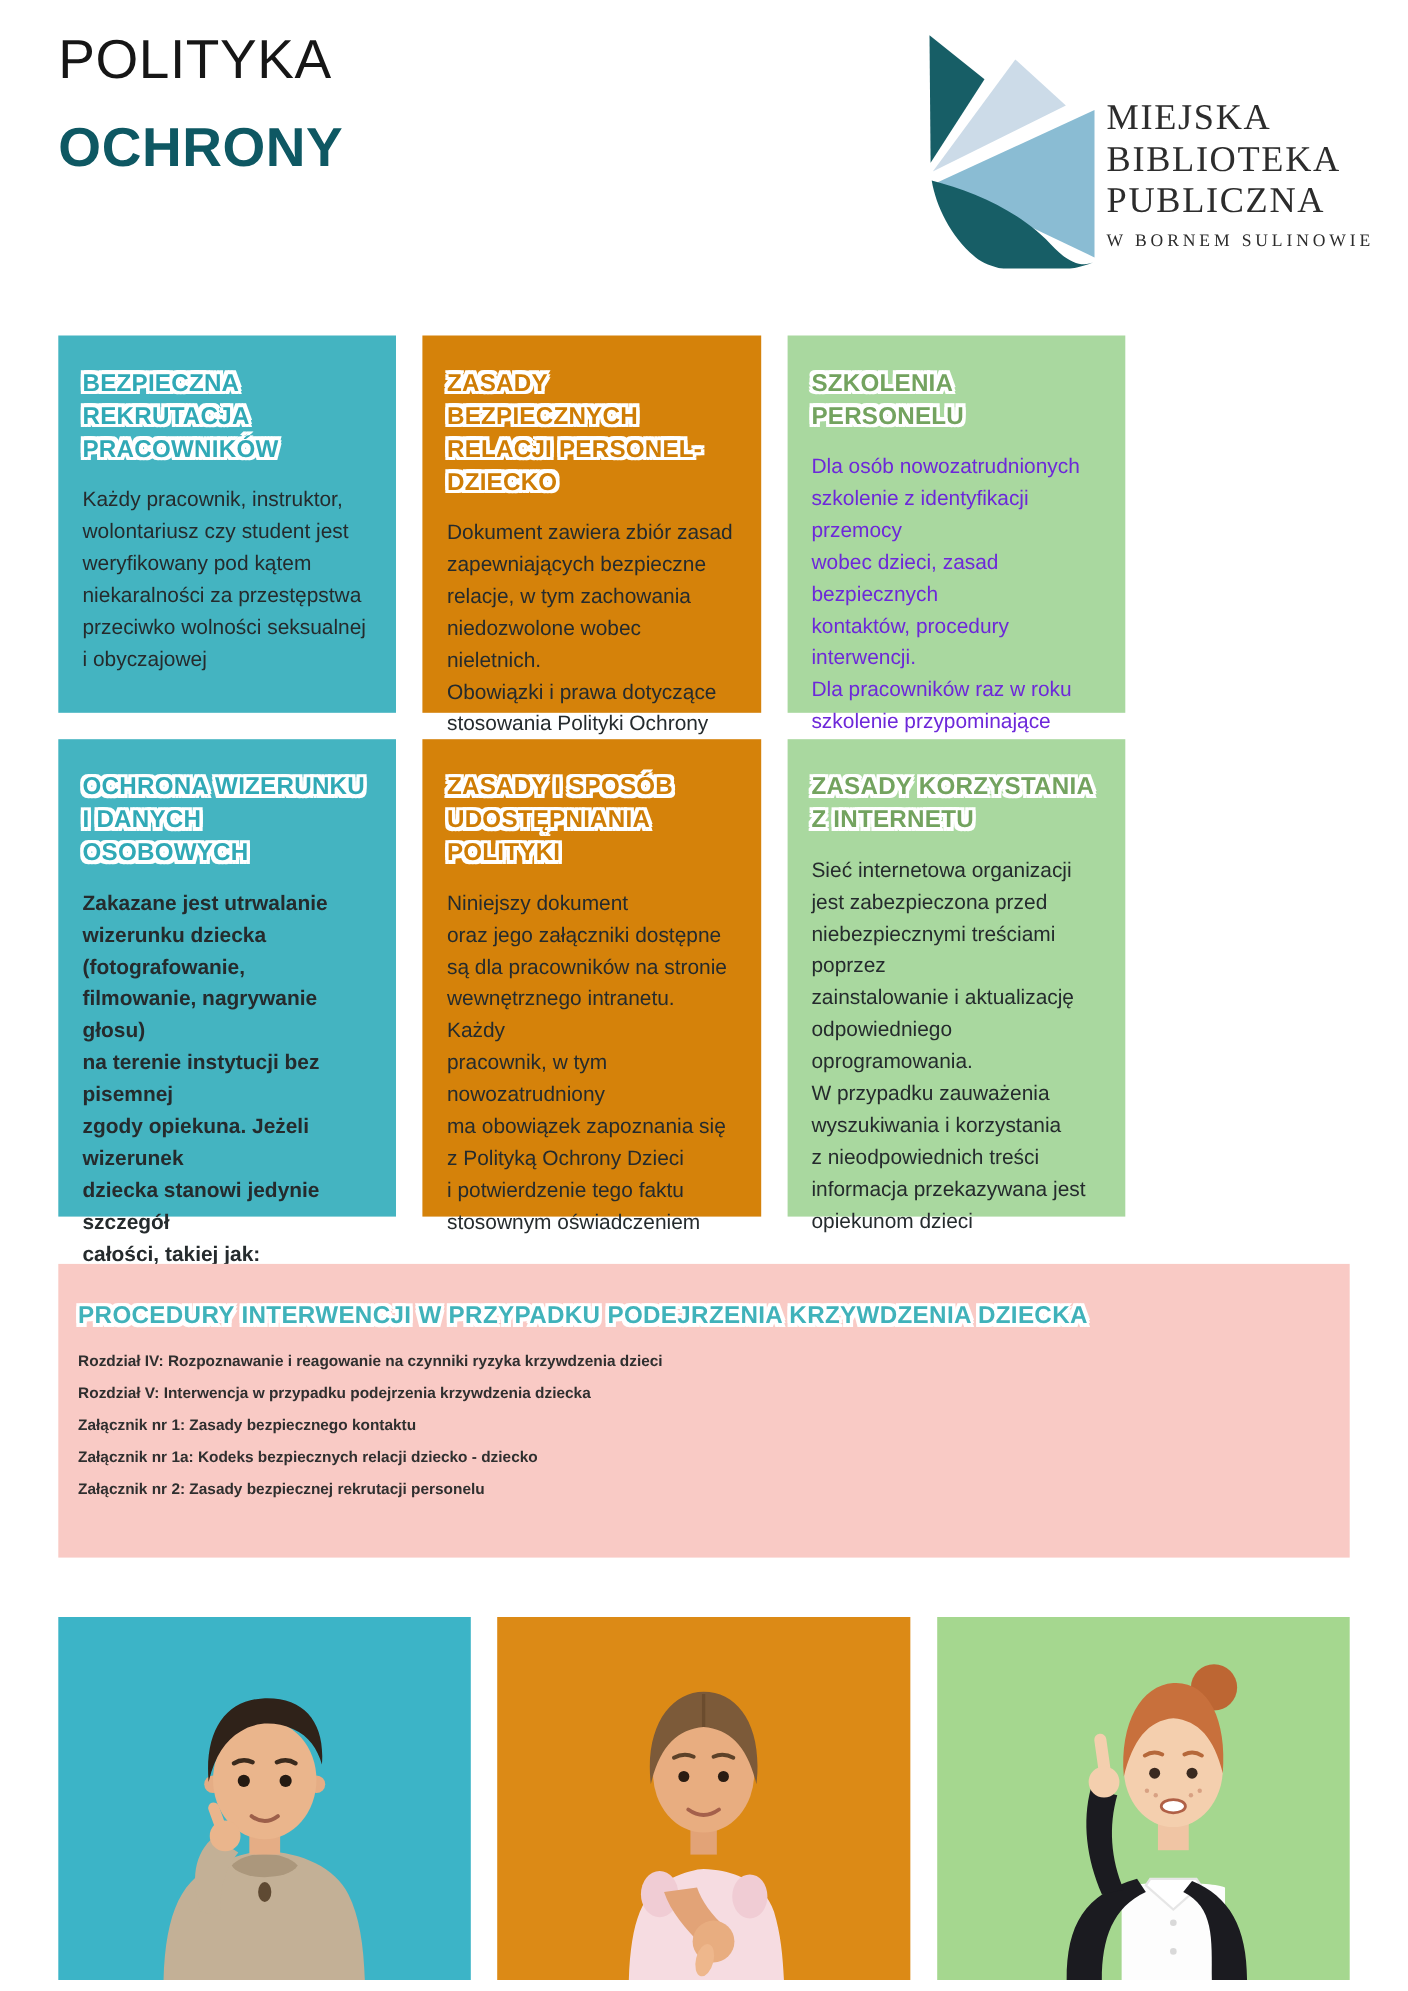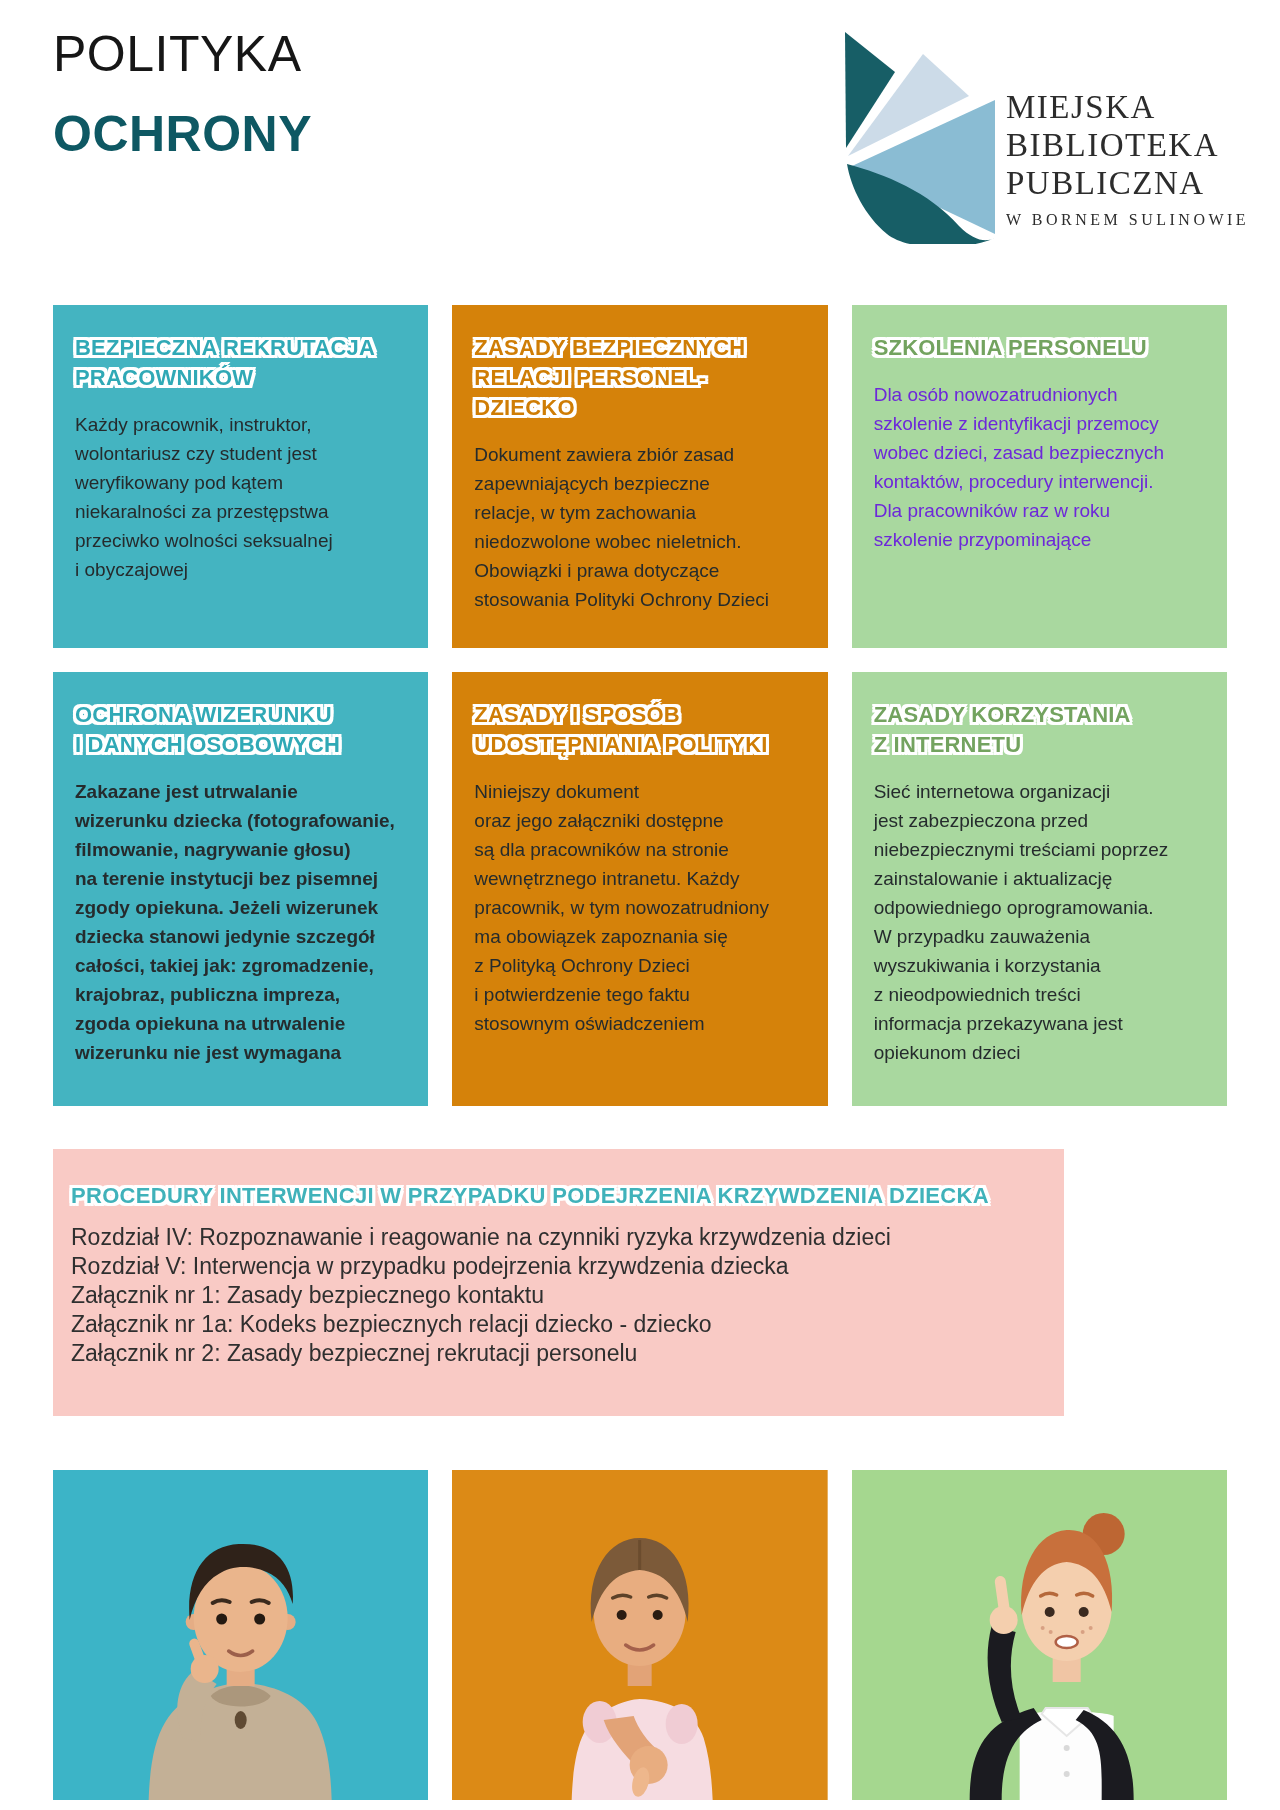--- a/index.html
+++ b/index.html
@@ -10,37 +10,37 @@
   
   .page-title{position:absolute;left:53px;top:14px;line-height:80px;}
   .title-line{display:block;font-size:50px;letter-spacing:.5px;color:#161616;font-weight:400;}
   .title-line.accent{font-weight:800;}
   
   .logo{position:absolute;left:843px;top:26px;display:flex;gap:5px;}
   .logo-text{margin-top:62px;font-family:"Liberation Serif",serif;color:#2c2c2c;}
   .logo-text .org-line{display:block;font-size:33px;line-height:38px;letter-spacing:1.5px;}
   .logo-text .org-subline{display:block;margin-top:9px;font-size:16px;letter-spacing:3.5px;white-space:nowrap;}
   
-  .cards{position:absolute;left:53px;top:305px;width:1174px;display:grid;
+  .cards{position:absolute;left:53px;top:305px;width:970px;display:grid;
     grid-template-columns:repeat(3,1fr);grid-template-rows:343px 434px;column-gap:24px;row-gap:24px;}
   .card{padding:28px 22px 0 22px;box-sizing:border-box;}
   .card-title{font-size:22px;font-weight:700;line-height:30px;letter-spacing:.2px;
     white-space:pre-line;margin:0 0 17px 0;
     text-shadow:3px 0 0 #fff,-3px 0 0 #fff,0 3px 0 #fff,0 -3px 0 #fff,
       2px 2px 0 #fff,-2px 2px 0 #fff,2px -2px 0 #fff,-2px -2px 0 #fff,
       3px 3px 0 #fff,-3px 3px 0 #fff,3px -3px 0 #fff,-3px -3px 0 #fff;}
   .card-body{font-size:19px;line-height:29px;white-space:pre-line;margin:0;}
   
-  .procedures{position:absolute;left:53px;top:1149px;width:1011px;height:267px;box-sizing:border-box;
+  .procedures{position:absolute;left:53px;top:1149px;width:1174px;height:267px;box-sizing:border-box;
     padding:34px 20px 0 18px;}
   .procedures-title{font-size:22px;font-weight:700;letter-spacing:.3px;margin:0 0 14px 0;
     text-shadow:3px 0 0 #fff,-3px 0 0 #fff,0 3px 0 #fff,0 -3px 0 #fff,
       2px 2px 0 #fff,-2px 2px 0 #fff,2px -2px 0 #fff,-2px -2px 0 #fff,
       3px 3px 0 #fff,-3px 3px 0 #fff,3px -3px 0 #fff,-3px -3px 0 #fff;}
-  .procedures-list{list-style:none;margin:0;padding:0;font-size:23px;line-height:29px;}
+  .procedures-list{list-style:none;margin:0;padding:0;font-size:14px;line-height:29px;font-weight:bold;}
   
   .photos{position:absolute;left:53px;top:1470px;width:1174px;display:grid;
     grid-template-columns:repeat(3,1fr);column-gap:24px;}
   .photo svg{display:block;width:100%;height:330px;}
 </style>
 </head>
 <body>
 
 <div class="page-title">
   <span class="title-line">POLITYKA</span>

